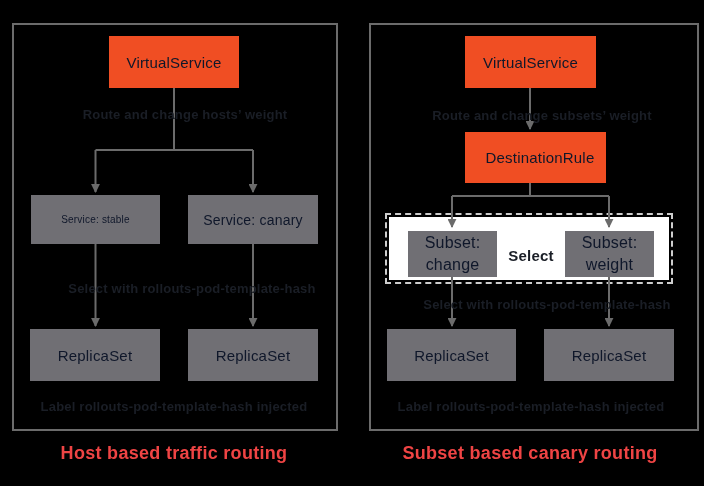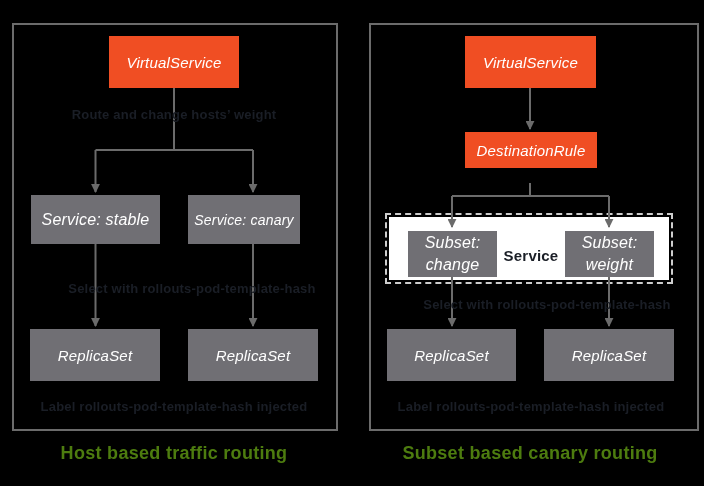--- a/index.html
+++ b/index.html
@@ -27,25 +27,24 @@
   .dashed-inner {
     position:absolute; inset:2px;
     background:#FFFFFF;
   }
 
   svg.connectors { position:absolute; left:0; top:0; z-index:2; }
 
   .box {
     position:absolute;
     display:flex; align-items:center; justify-content:center;
-    color:#ffffff;
+    color:#0f172a;
     font-size:15px; font-weight:500; letter-spacing:.2px;
     text-align:center;
     z-index:3;
-    font-style:italic;
   }
   .orange { background:#F04E23; }
   .gray   { background:#706F74; }
   .box .two-line { line-height:1.4; font-size:16px; }
 
   .note {
     position:absolute;
     transform:translate(-50%,-50%);
     color:#1A1E26;
     font-size:13px; font-weight:600; letter-spacing:.2px;
@@ -56,21 +55,21 @@
     position:absolute;
     transform:translate(-50%,-50%);
     color:#1A1E26;
     font-size:15px; font-weight:600; letter-spacing:.2px;
     white-space:nowrap;
     z-index:4;
   }
   .caption {
     position:absolute;
     transform:translate(-50%,-50%);
-    color:#4d7c0f;
+    color:#ef4444;
     font-size:18px; font-weight:600; letter-spacing:.3px;
     white-space:nowrap;
     z-index:4;
   }
 </style>
 </head>
 <body>
 
 <div class="stage">
 
@@ -103,59 +102,60 @@
       <line x1="609" y1="196" x2="609" y2="227" marker-end="url(#ah)"></line>
       <line x1="452" y1="277" x2="452" y2="326" marker-end="url(#ah)"></line>
       <line x1="609" y1="277" x2="609" y2="326" marker-end="url(#ah)"></line>
     </g>
   </svg>
 
   <div class="box orange" style="left:109px; top:36px; width:130px; height:52px;">
     <span>VirtualService</span>
   </div>
 
-  <div class="note" style="left:174px; top:114px;">Route and change hosts’ weight</div>
+  <div class="note" style="left:185px; top:114px;">Route and change hosts’ weight</div>
 
-  <div class="box gray" style="left:31px; top:195px; width:129px; height:49px; font-size:16px;">
+  <div class="box gray" style="left:31px; top:195px; width:129px; height:49px; font-size:10px;">
     <span>Service: stable</span>
   </div>
-  <div class="box gray" style="left:188px; top:195px; width:112px; height:49px; font-size:14px;">
+  <div class="box gray" style="left:188px; top:195px; width:130px; height:49px; font-size:14px;">
     <span>Service: canary</span>
   </div>
 
   <div class="note" style="left:192px; top:288px;">Select with rollouts-pod-template-hash</div>
 
   <div class="box gray" style="left:30px; top:329px; width:130px; height:52px;">
     <span>ReplicaSet</span>
   </div>
   <div class="box gray" style="left:188px; top:329px; width:130px; height:52px;">
     <span>ReplicaSet</span>
   </div>
 
   <div class="note" style="left:174px; top:406px;">Label rollouts-pod-template-hash injected</div>
 
   <div class="caption" style="left:174px; top:453px;">Host based traffic routing</div>
 
   <div class="box orange" style="left:465px; top:36px; width:131px; height:52px;">
     <span>VirtualService</span>
   </div>
 
+  <div class="note" style="left:542px; top:115px;">Route and change subsets’ weight</div>
 
-  <div class="box orange" style="left:465px; top:132px; width:132px; height:36px;">
+  <div class="box orange" style="left:465px; top:132px; width:132px; height:51px;padding-left:9px;">
     <span>DestinationRule</span>
   </div>
 
   <div class="box gray" style="left:408px; top:231px; width:89px; height:46px;">
     <span class="two-line">
       <span>Subset:</span><br>
       <span>change</span>
     </span>
   </div>
 
-  <div class="service-tag" style="left:531px; top:255px;">Service</div>
+  <div class="service-tag" style="left:531px; top:255px;">Select</div>
 
   <div class="box gray" style="left:565px; top:231px; width:89px; height:46px;">
     <span class="two-line">
       <span>Subset:</span><br>
       <span>weight</span>
     </span>
   </div>
 
   <div class="note" style="left:547px; top:304px;">Select with rollouts-pod-template-hash</div>
 

